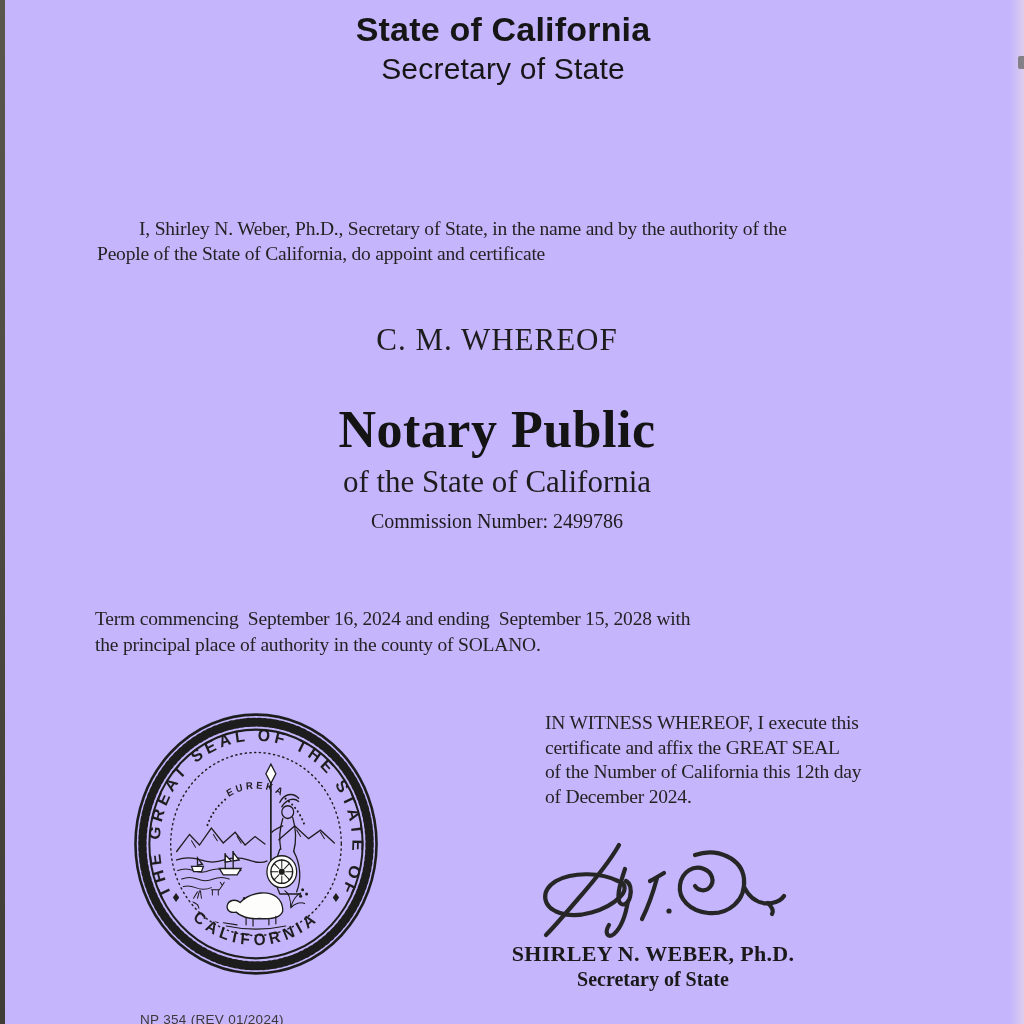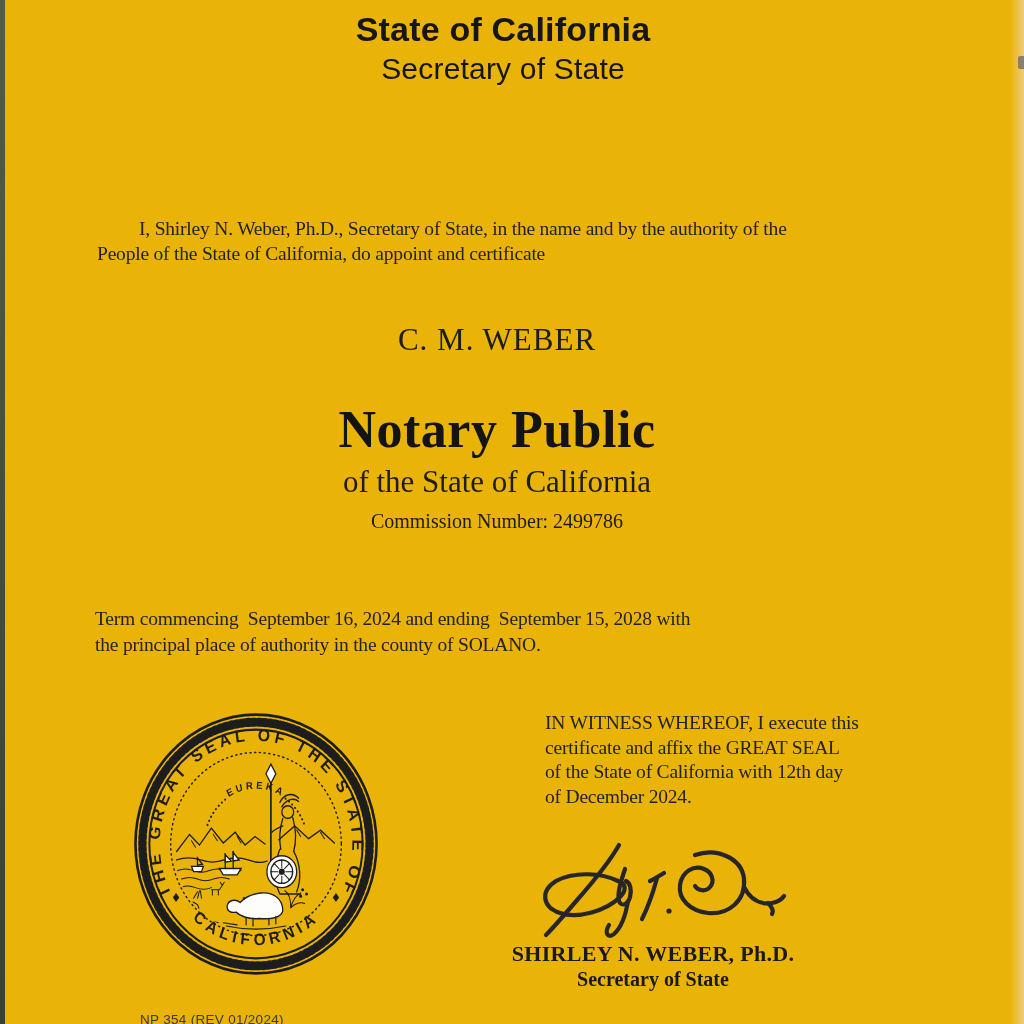--- a/index.html
+++ b/index.html
@@ -1,19 +1,19 @@
 <!DOCTYPE html>
 <html><head>
 <meta charset="utf-8">
 <style>
   html,body{margin:0;padding:0;}
   .page{
     position:relative;
     width:1024px;height:1024px;
-    background:#eab308;
+    background:#c4b5fd;
     overflow:hidden;
     font-family:"Liberation Serif",serif;
     color:#1f1f1f;
   }
   .edge-left{position:absolute;left:0;top:0;width:5px;height:1024px;
     background:linear-gradient(#5a574c,#4a473e 60%,#3f3d35);}
   .edge-right-tint{position:absolute;right:0;top:0;width:14px;height:1024px;
     background:linear-gradient(to left, rgba(243,225,222,.55), rgba(243,225,222,0));}
   .edge-mark{position:absolute;right:0;top:56px;width:6px;height:13px;background:#6e6e6e;border-radius:2px 0 0 2px;opacity:.8;}
 
@@ -58,21 +58,21 @@
   <header class="hdr">
     <div class="h1">State of California</div>
     <div class="h2">Secretary of State</div>
   </header>
 
   <section class="para appointment">
     <div class="line indent">I, Shirley N. Weber, Ph.D., Secretary of State, in the name and by the authority of the</div>
     <div class="line">People of the State of California, do appoint and certificate</div>
   </section>
 
-  <div class="center-col commissioned-name">C. M. WEBER</div>
+  <div class="center-col commissioned-name">C. M. WHEREOF</div>
   <div class="center-col title-main">Notary Public</div>
   <div class="center-col title-sub">of the State of California</div>
   <div class="center-col commission-no">Commission Number: 2499786</div>
 
   <section class="para term">
     <div class="line">Term commencing  September 16, 2024 and ending  September 15, 2028 with</div>
     <div class="line">the principal place of authority in the county of SOLANO.</div>
   </section>
 
   <div class="seal-wrap">
@@ -154,21 +154,21 @@
         <path d="M52,184 q6,-8 14,-2 q4,6 -4,8 q-10,2 -10,-6 Z" stroke-width="1"></path>
         <path d="M62,176 l4,-6 M66,176 l2,-7 M70,176 l-1,-7" stroke-width="1"></path>
         <path d="M60,190 l10,4 M75,196 l12,3 M92,199 l14,2" stroke-width="1"></path>
       </g>
     </svg>
   </div>
 
   <section class="para witness">
     <div class="line">IN WITNESS WHEREOF, I execute this</div>
     <div class="line">certificate and affix the GREAT SEAL</div>
-    <div class="line">of the State of California with 12th day</div>
+    <div class="line">of the Number of California this 12th day</div>
     <div class="line">of December 2024.</div>
   </section>
 
   <div class="sig-wrap">
     <svg viewBox="0 0 270 100" width="270" height="102" fill="none" stroke="#262626" stroke-width="4.2" stroke-linecap="round">
       <path d="M97,6 C88,22 70,44 56,60 C44,74 32,88 24,96"></path>
       <path d="M96,42 C80,34 52,32 34,42 C18,52 20,68 38,74 C56,80 84,72 98,58 C104,52 104,46 99,43"></path>
       <path d="M103,30 C99,42 95,54 97,62 C99,68 106,66 108,58 C110,50 108,44 104,42"></path>
       <path d="M106,62 C104,74 100,88 92,95 C86,100 82,94 87,86"></path>
       <path d="M142,34 C137,37 132,40 128,42 M135,39 C131,54 126,68 120,80"></path>

